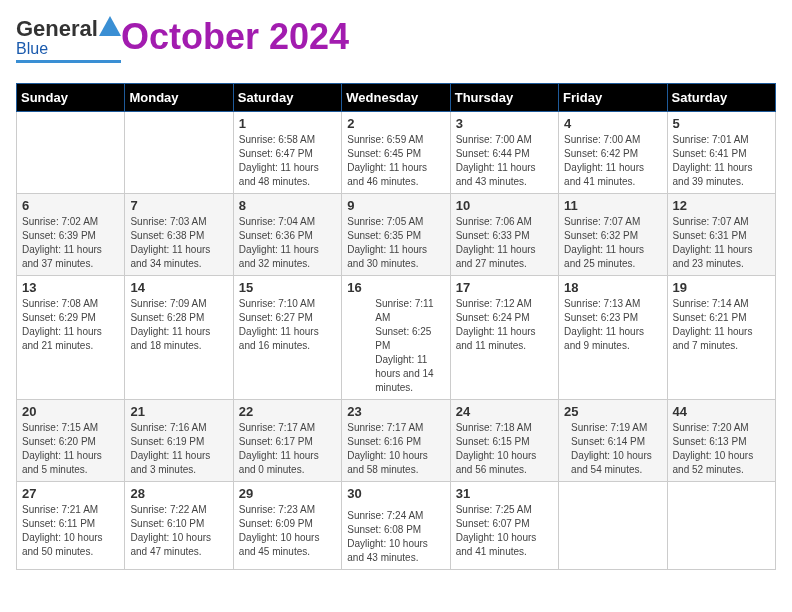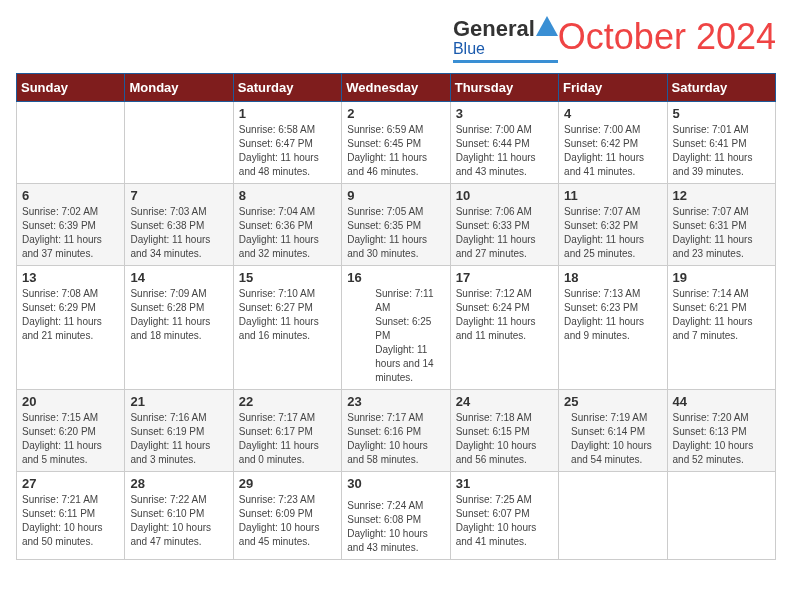--- a/index.html
+++ b/index.html
@@ -5,23 +5,23 @@
     * { box-sizing: border-box; margin: 0; padding: 0; }
     body {
       font-family: Arial, sans-serif;
       background: #fff;
       width: 792px;
       min-height: 612px;
       padding: 16px;
     }
     .header {
       display: flex;
-      justify-content: flex-end;
+      justify-content: flex-start;
       align-items: flex-start;
-      margin-bottom: 10px;
+      margin-bottom: 20px;
     }
     .logo {
       display: flex;
       flex-direction: column;
       align-items: flex-start;
     }
     .logo-text {
       display: flex;
       align-items: center;
       font-size: 22px;
@@ -34,34 +34,34 @@
       width: 100%;
       height: 3px;
       background: #3a8fd4;
       margin-top: 2px;
     }
     .title-section {
       text-align: right;
     }
     .month-title {
       font-size: 36px;
-      font-weight: normal;
-      color: #ef4444;
+      font-weight: bold;
+      color: #a21caf;
     }
     .location {
       font-size: 16px;
       color: #555;
     }
     .calendar {
       width: 100%;
       border-collapse: collapse;
       border: 1px solid #ccc;
     }
     .calendar th {
-      background: #7f1d1d;
+      background: #000000;
       color: #fff;
       font-size: 13px;
       font-weight: bold;
       padding: 6px 4px;
       text-align: left;
       border: 1px solid #1e5a9a;
     }
     .calendar td {
       vertical-align: top;
       border: 1px solid #ccc;

